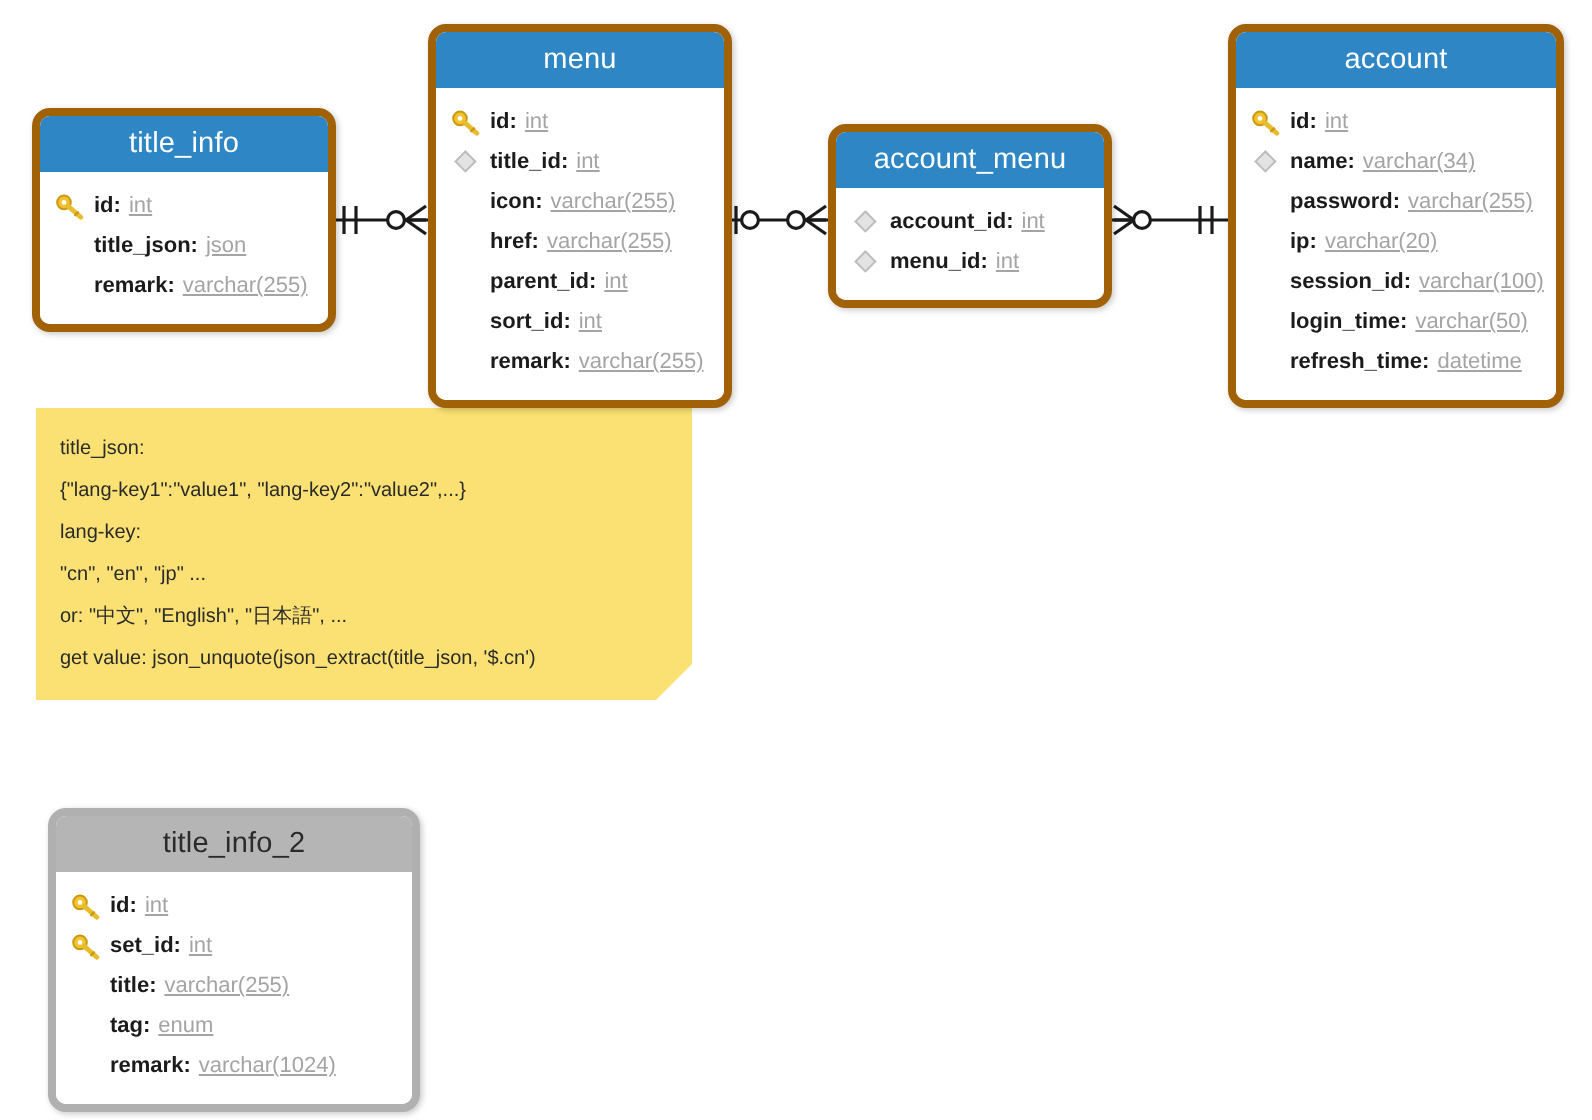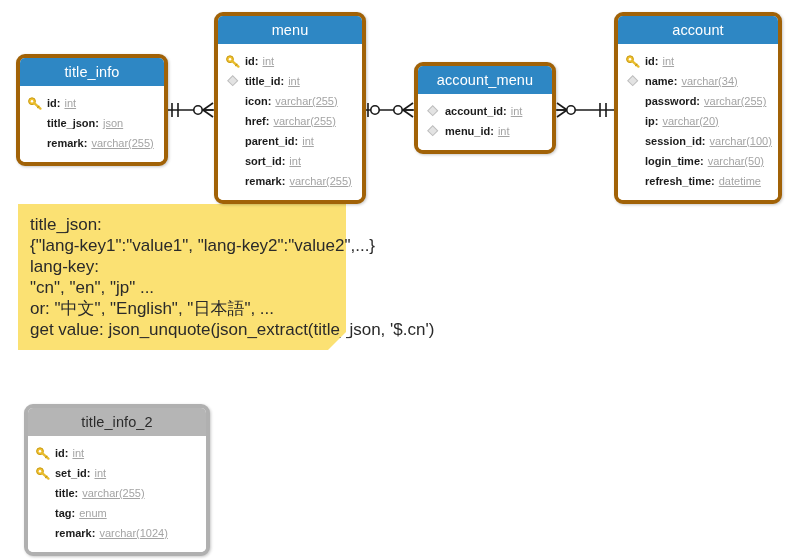--- a/index.html
+++ b/index.html
@@ -91,21 +91,21 @@
     text-decoration: underline;
   }
 
   
   .note {
     position: absolute;
     box-sizing: border-box;
     background: #fbe07a;
     background: #fbe173;
     color: #2a2a2a;
-    font-size: 17px;
+    font-size: 10px;
     line-height: 21px;
     padding: 10px 12px 8px 12px;
     z-index: 4;
   }
   .note-line { white-space: nowrap; }
   .note-fold {
     position: absolute;
     right: 0;
     bottom: 0;
     width: 0;

